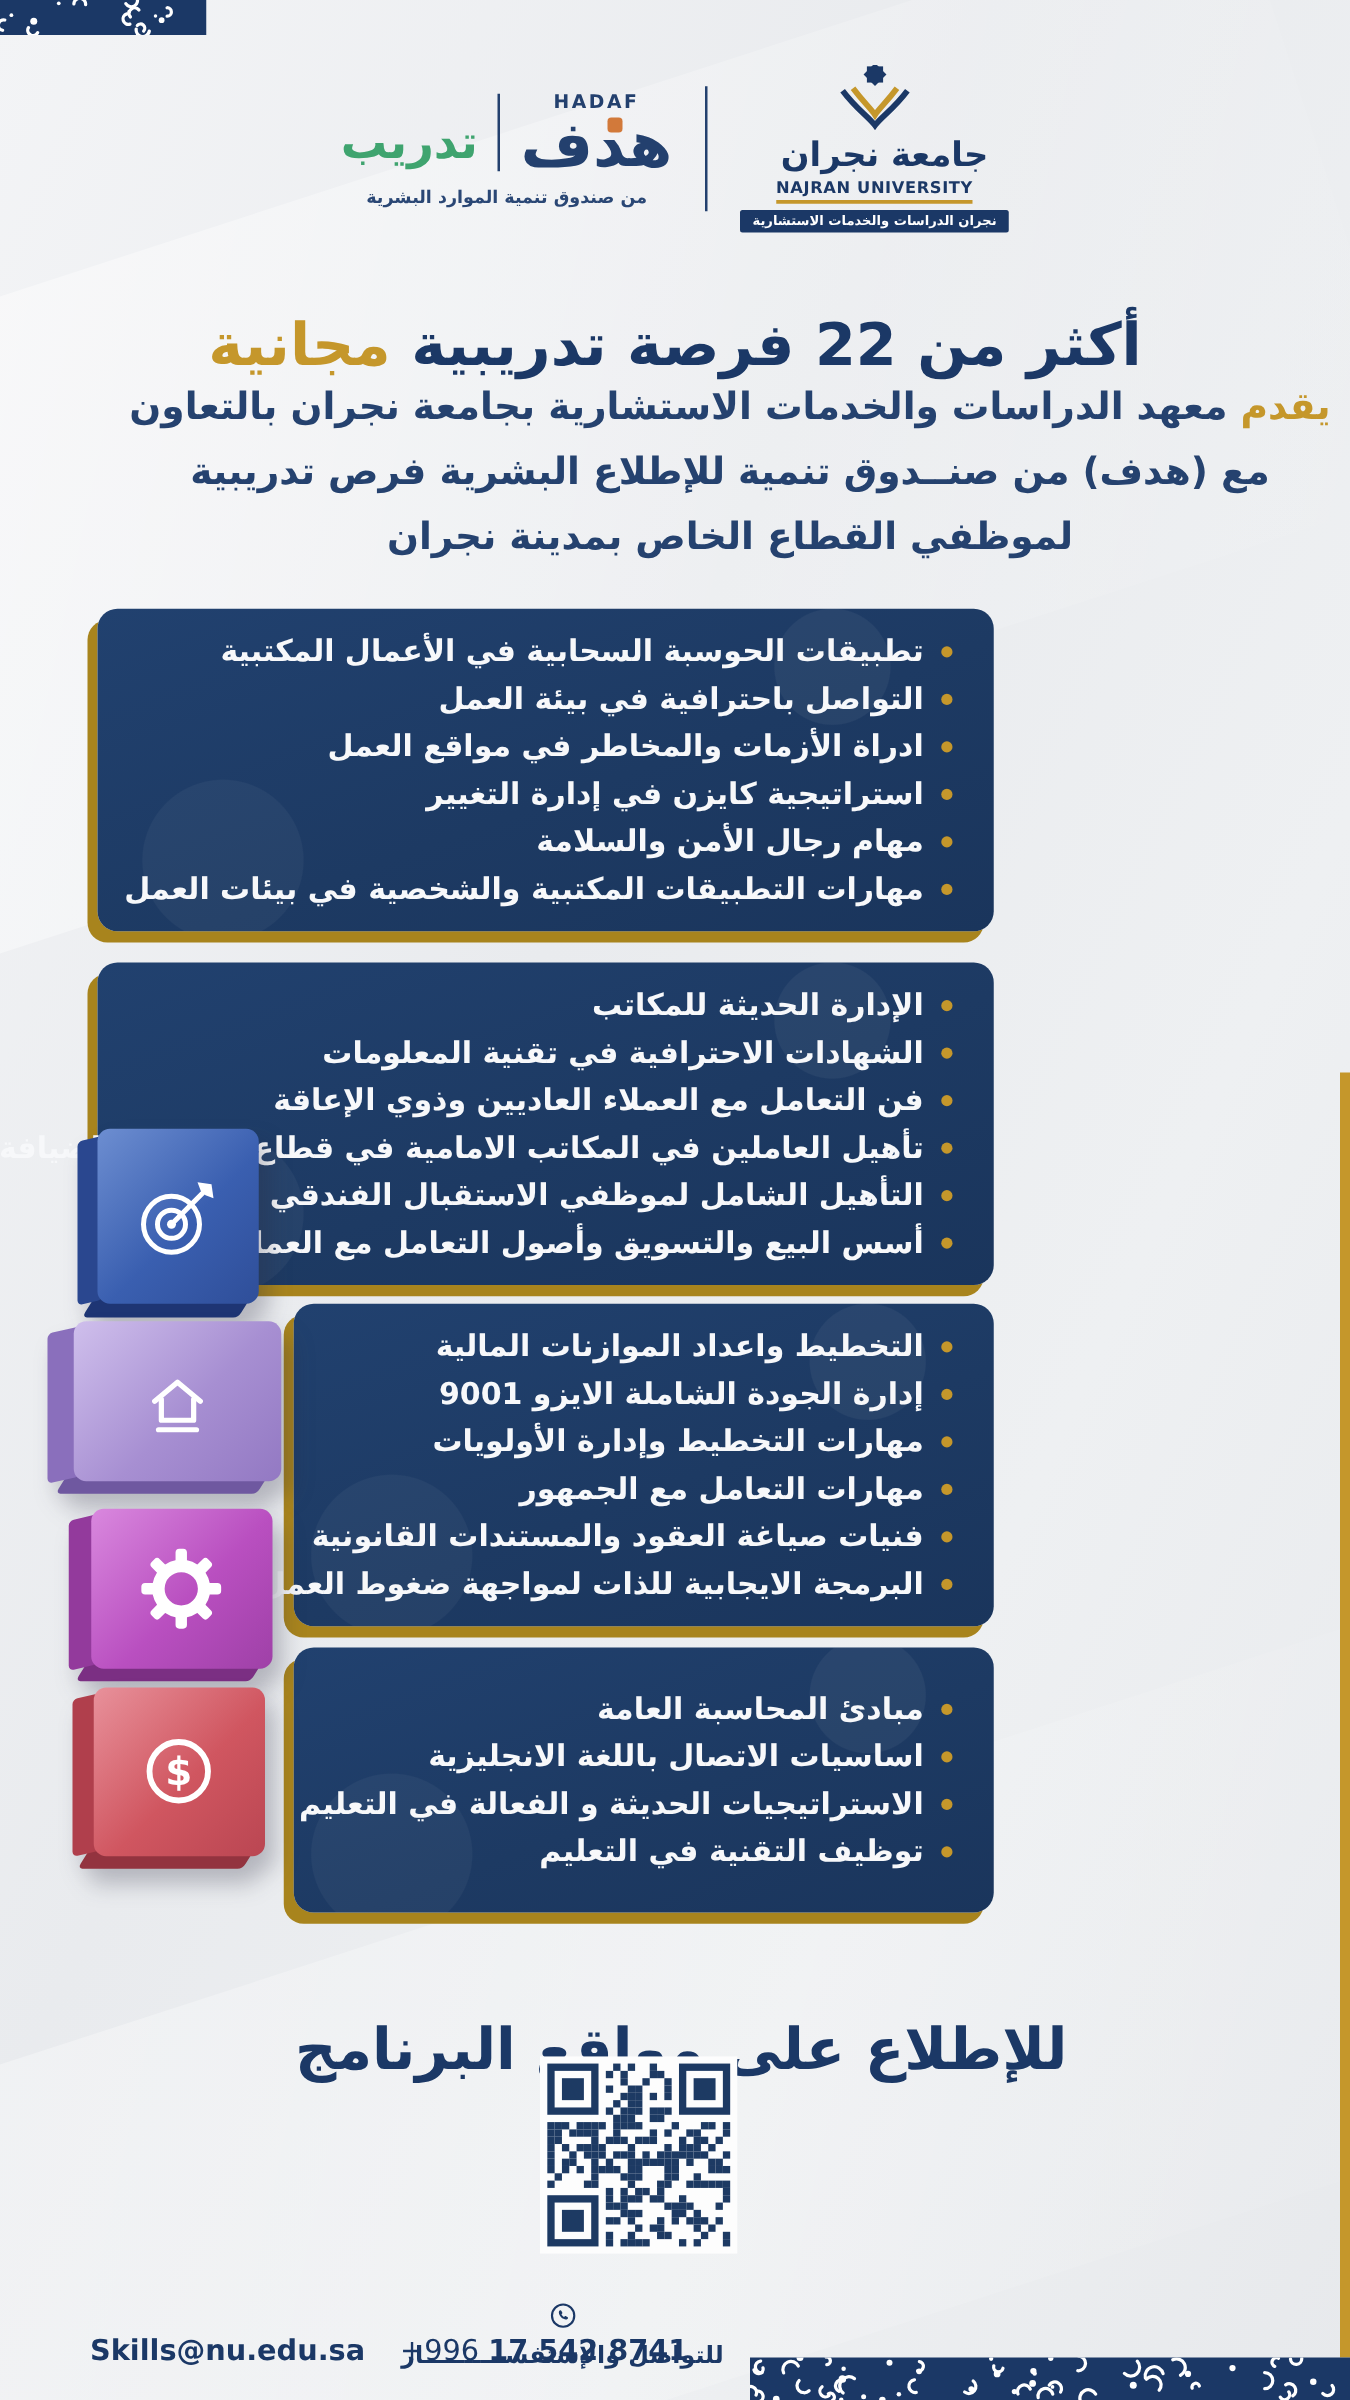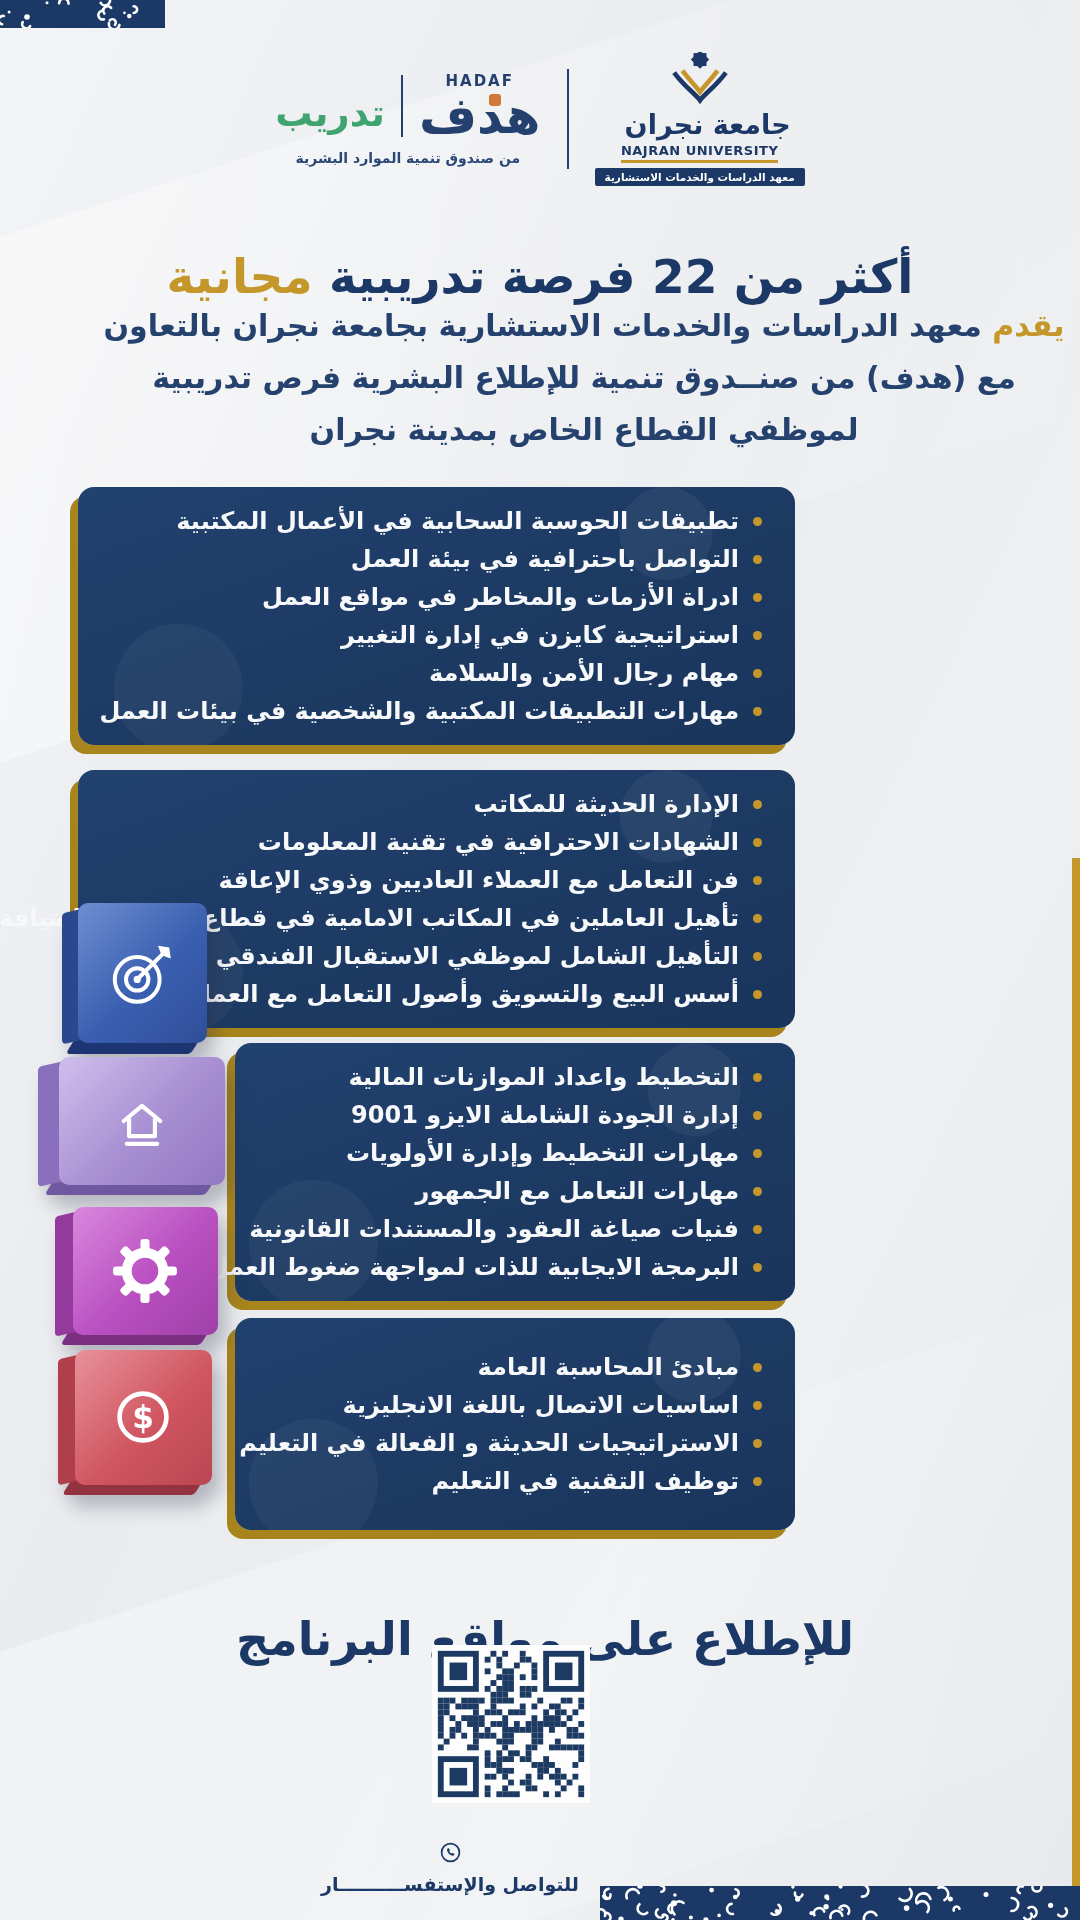--- a/index.html
+++ b/index.html
@@ -173,21 +173,21 @@
       <svg viewBox="0 0 80 58" width="74" height="54">
         <g fill="#1b3866">
           <rect x="33" y="1" width="14" height="14"></rect>
           <rect x="33" y="1" width="14" height="14" transform="rotate(45 40 8)"></rect>
         </g>
         <path d="M12 22 C24 38 34 44 40 52 C46 44 56 38 68 22" fill="none" stroke="#1b3866" stroke-width="5"></path>
         <path d="M21 20 C30 32 36 37 40 43 C44 37 50 32 59 20" fill="none" stroke="#c5972b" stroke-width="5"></path>
       </svg>
       <span class="najran-ar">جامعة نجران</span>
       <span class="najran-en">NAJRAN UNIVERSITY</span>
-      <span class="najran-inst">معهد الدراسات والخدمات الاستشارية</span>
+      <span class="najran-inst">نجران الدراسات والخدمات الاستشارية</span>
     </div>
   </header>
 
   <h1 class="title"><span>أكثر من 22 فرصة تدريبية </span><span class="gold">مجانية</span></h1>
 
   <div class="intro">
     <div><span class="gold">يقدم </span><span>معهد الدراسات والخدمات الاستشارية بجامعة نجران بالتعاون</span></div>
     <div>مع (هدف) من صنــدوق تنمية للإطلاع البشرية فرص تدريبية</div>
     <div>لموظفي القطاع الخاص بمدينة نجران</div>
   </div>
@@ -517,13 +517,17 @@
       <rect x="18" y="126" width="18" height="18" fill="#1d3a63"></rect>
     </svg>
 
   <div class="contact">
     <svg viewBox="0 0 24 24" width="23" height="23">
       <circle cx="12" cy="12" r="9.3" fill="none" stroke="#1b3866" stroke-width="1.8"></circle>
       <path d="M8.6 8.4c.3-.9 1.6-1.1 2-.3l.7 1.2c.2.4.1.9-.3 1.2l-.4.3c.4 1 1.2 1.8 2.2 2.3l.4-.4c.3-.3.8-.4 1.2-.2l1.2.7c.8.4.6 1.6-.3 1.9-.9.3-1.9.2-3-.4-1.5-.8-2.7-2-3.4-3.5-.5-1-.6-2-.3-2.8z" fill="#1b3866"></path>
     </svg>
     <span>للتواصل والإستفســــــــــار</span>
   </div>
+  <div class="contact2">
+    <span class="email">Skills@nu.edu.sa</span>
+    <span class="phone"><span>+996 </span><b>17 542 8741</b></span>
+  </div>
 </div>
 
 </body></html>

